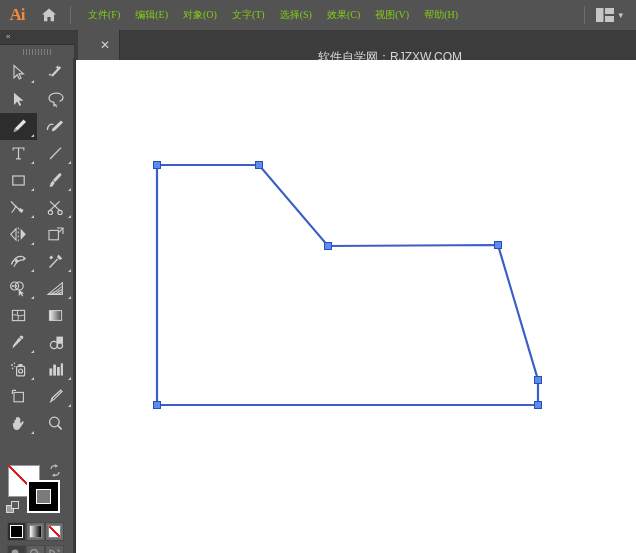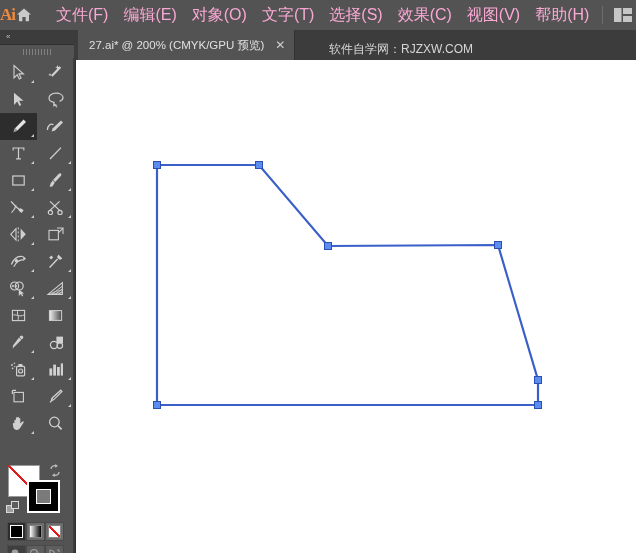--- a/index.html
+++ b/index.html
@@ -20,21 +20,21 @@
     width:34px; height:30px; display:flex; align-items:center; justify-content:center;
     color:#f08a3c; font-weight:bold; font-size:17px; letter-spacing:-1px;
     font-family:"Liberation Serif","DejaVu Serif",serif;
   }
   .home-icon{
     width:30px; height:30px; display:flex; align-items:center; justify-content:center;
   }
   .vsep{ width:1px; height:18px; background:#6d6d6d; margin:0 6px; }
   .menu-items{ display:flex; align-items:center; gap:1px; margin-left:4px; }
   .menu-item{
-    font-size:16px; color:#f9a8d4; padding:4px 7px; white-space:nowrap; cursor:default;
+    font-size:10px; color:#84cc16; padding:4px 7px; white-space:nowrap; cursor:default;font-family:Liberation Serif, serif;
   }
   .mb-right{ margin-left:auto; display:flex; align-items:center; padding-right:8px; }
   .ws-icon{ display:flex; align-items:center; gap:4px; padding:0 5px; }
   .chev{ color:#c8c8c8; font-size:9px; }
 
   
   .tabbar{
     position:absolute; left:0; top:30px; width:636px; height:30px;
     background:#3c3c3c;
   }
@@ -43,23 +43,23 @@
     background:#535353;
     display:flex; align-items:center; padding:0 8px 0 11px;
     border-right:1px solid #323232;
   }
   .tab-title{ font-size:11.5px; color:#e0e0e0; white-space:nowrap; }
   .tab-close{
     margin-left:10px; font-size:12px; color:#cfcfcf; line-height:1;
     width:12px; text-align:center;
   }
   .watermark{
-    position:absolute; left:318px; top:4px; height:30px;
+    position:absolute; left:318px; top:12px; height:30px;
     display:flex; align-items:center;
-    font-size:12px; color:#d6d6d6; white-space:nowrap;margin-left:11px;
+    font-size:12px; color:#d6d6d6; white-space:nowrap;
   }
 
   
   .tb-collapse{
     position:absolute; left:0; top:30px; width:74px; height:15px;
     background:#3c3c3c; border-bottom:1px solid #2f2f2f;
     display:flex; align-items:center; padding-left:6px;
   }
   .dblarrow{ color:#bdbdbd; font-size:8px; letter-spacing:-1px; line-height:1; }
   .tb-grip{
@@ -176,21 +176,20 @@
           <rect x="9" y="0" width="9" height="6" fill="#c6c6c6"></rect>
           <rect x="9" y="8" width="9" height="6" fill="#c6c6c6"></rect>
         </svg>
         <span class="chev">▾</span>
       </div>
     </div>
   </div>
 
   <div class="tabbar">
     <div class="tab">
-      <span class="tab-title">27.ai* @ 200% (CMYK/GPU 预览)</span>
       <span class="tab-close">✕</span>
     </div>
     <div class="watermark">软件自学网：RJZXW.COM</div>
   </div>
 
   <div class="tb-collapse">
     <span class="dblarrow">«</span>
   </div>
   <div class="tb-grip">
     <span class="grip-dots"></span>

